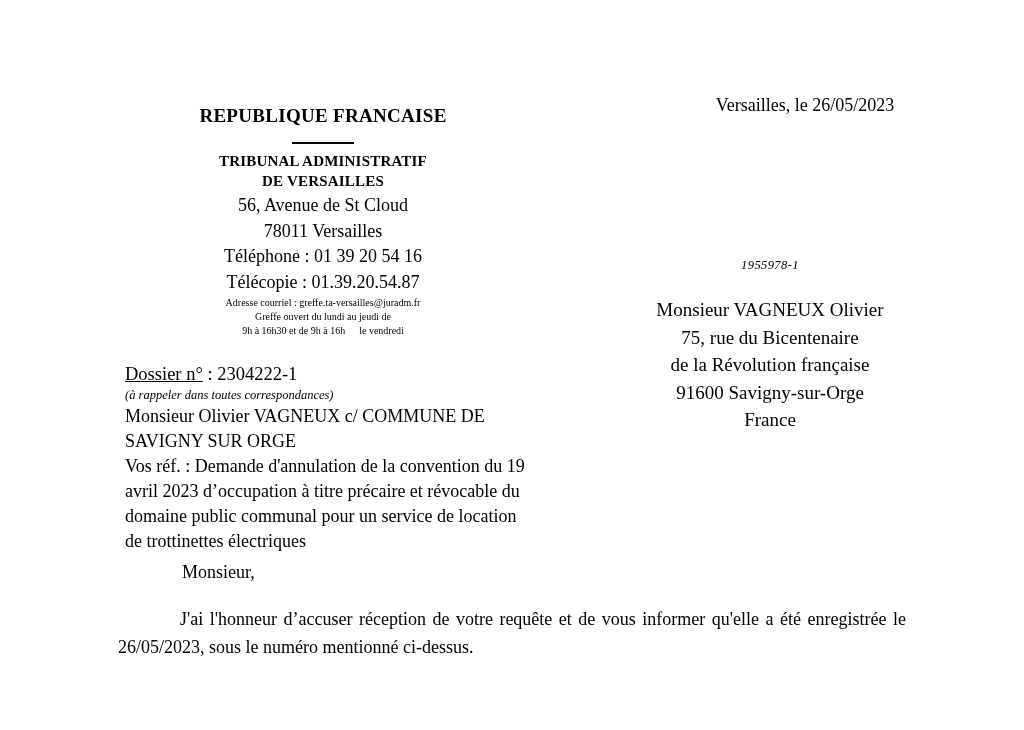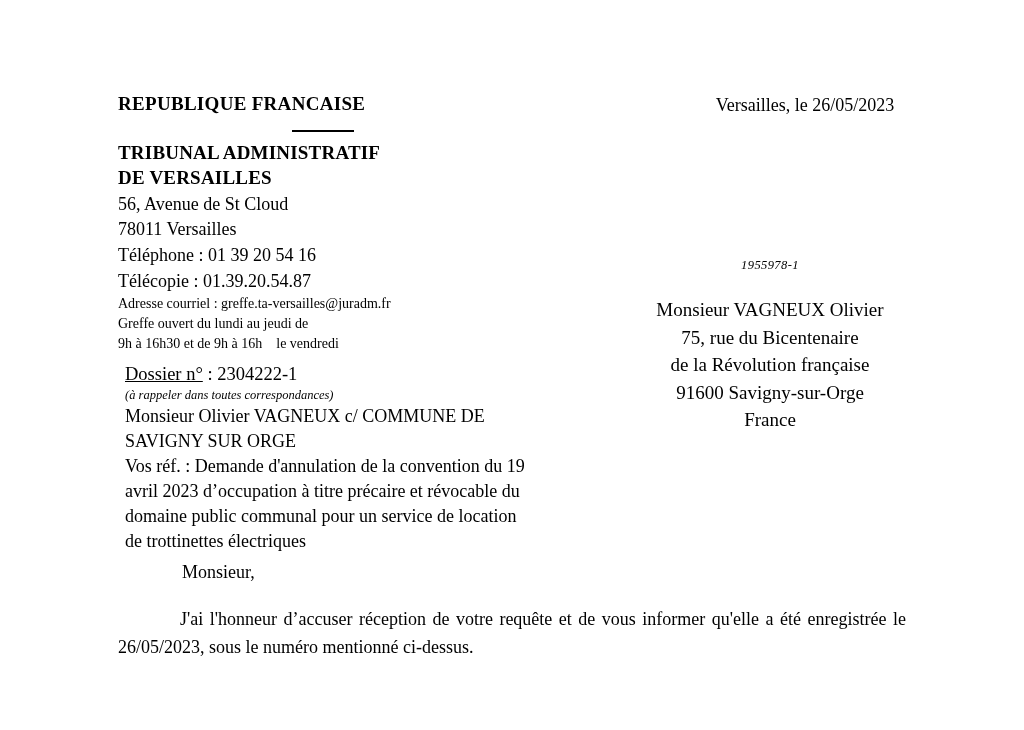--- a/index.html
+++ b/index.html
@@ -19,48 +19,49 @@
   .page {
     position: absolute;
     inset: 0;
     background: #ffffff;
   }
 
   
   .letterhead {
     position: absolute;
     left: 118px;
-    top: 92px;
+    top: 104px;
     width: 410px;
+    text-align: center;
   }
   .lh-republic {
     font-weight: bold;
     font-size: 19px;
     letter-spacing: 0.3px;
     line-height: 1.25;
   }
   .lh-rule {
     width: 62px;
     height: 2px;
     background: #000;
     margin: 14px auto 8px auto;
   }
   .lh-tribunal {
     font-weight: bold;
-    font-size: 19px;
+    font-size: 15px;
     line-height: 1.32;
     letter-spacing: 0.2px;
   }
   .lh-addr {
     font-size: 18px;
     line-height: 1.42;
     margin-top: 2px;
   }
   .lh-addr .small {
-    font-size: 14px;
+    font-size: 10px;
   }
   .lh-addr .gap {
     display: inline-block;
     width: 14px;
   }
 
   
   .dossier {
     position: absolute;
     left: 125px;

